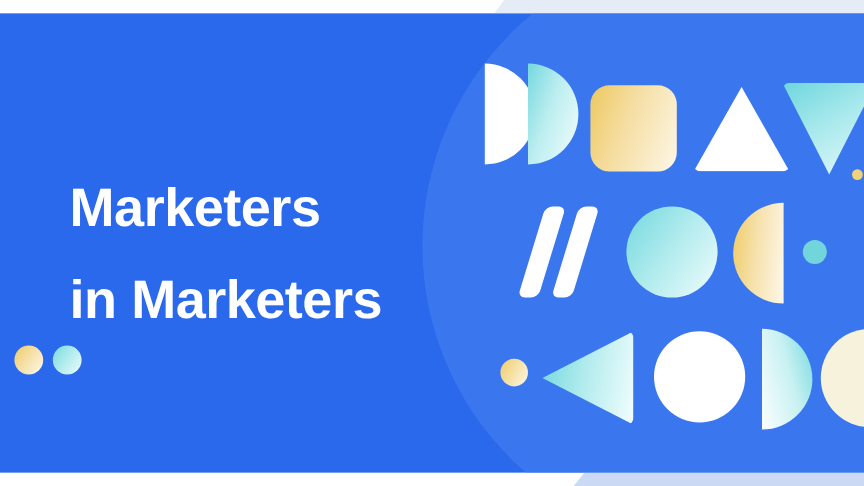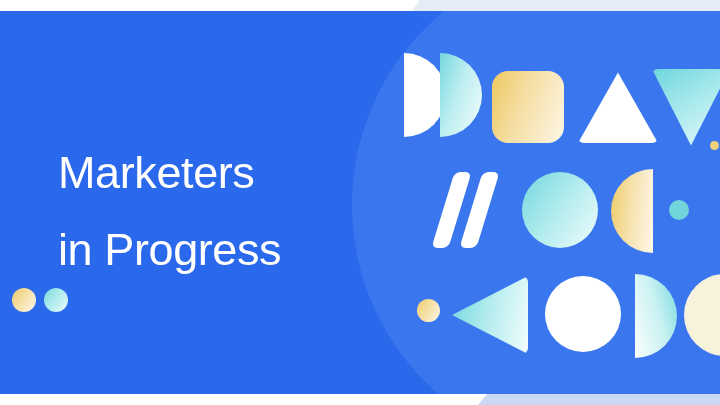--- a/index.html
+++ b/index.html
@@ -72,21 +72,21 @@
   }
 
   
   .headline {
     position: absolute;
     left: 58px;
     top: 124px;
     width: 300px;
     color: #ffffff;
     font-family: "Liberation Sans", sans-serif;
-    font-weight: normal;
+    font-weight: bold;
     font-size: 45px;
     line-height: 1.7;
     letter-spacing: -0.4px;
   }
   .headline .line { display: block; white-space: nowrap; }
 
   
   .shape { position: absolute; }
 
   .dome-r {            
@@ -159,21 +159,21 @@
 
     <div class="shape circ" style="left:545px; top:265px; width:76px; height:76px; background:#ffffff;"></div>
 
     <div class="shape dome-r" style="left:635px; top:263px; width:42px; height:84px;
                 background:linear-gradient(75deg,#fbfefe 0%,#c9f1f2 55%,#73d9df 100%);"></div>
 
     <div class="shape circ" style="left:684px; top:263px; width:82px; height:82px; background:#f7f2dc;"></div>
 
     <div class="headline">
       <span class="line">Marketers</span>
-      <span class="line">in Progress</span>
+      <span class="line">in Marketers</span>
     </div>
 
     <div class="shape circ" style="left:12px; top:277px; width:24px; height:24px;
                 background:linear-gradient(125deg,#eecb68 0%,#f6e4b2 55%,#fdf8e8 100%);"></div>
 
     <div class="shape circ" style="left:44px; top:277px; width:24px; height:24px;
                 background:linear-gradient(125deg,#79dade 0%,#b9eef0 55%,#eefbfb 100%);"></div>
 
   </div>
 

